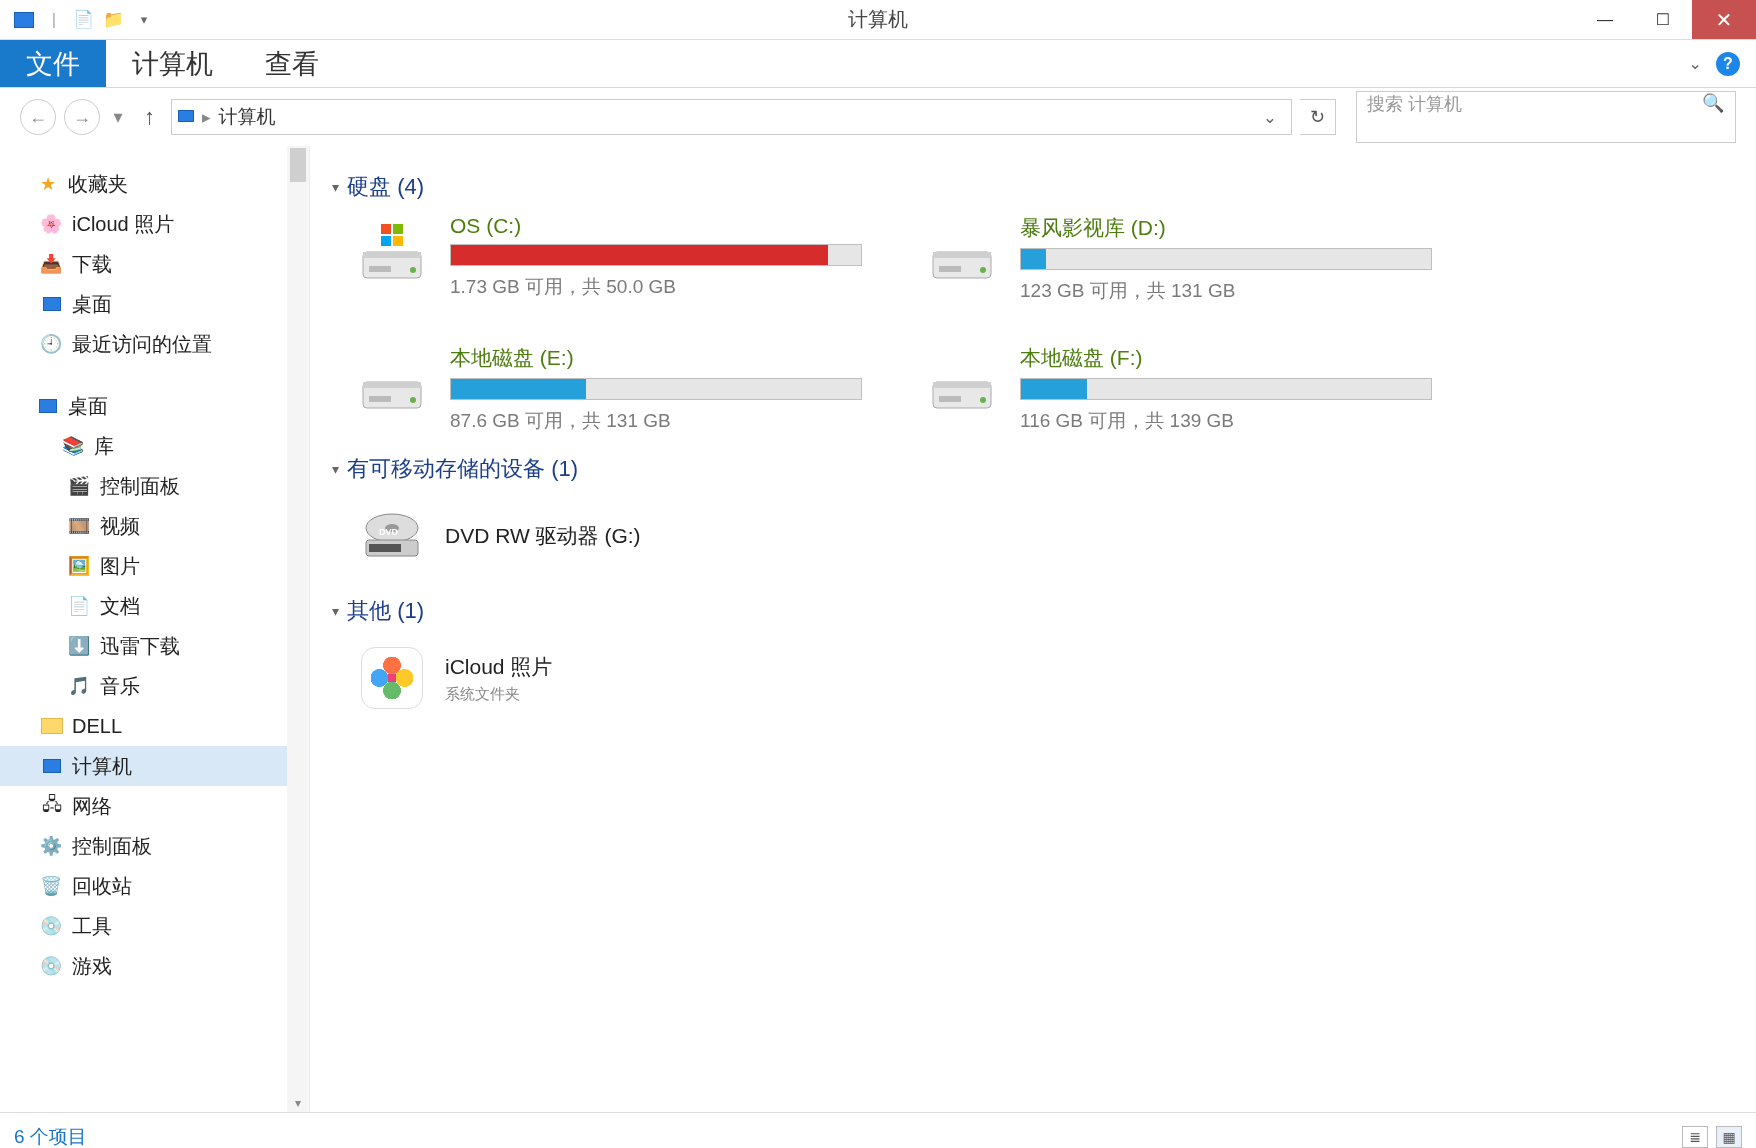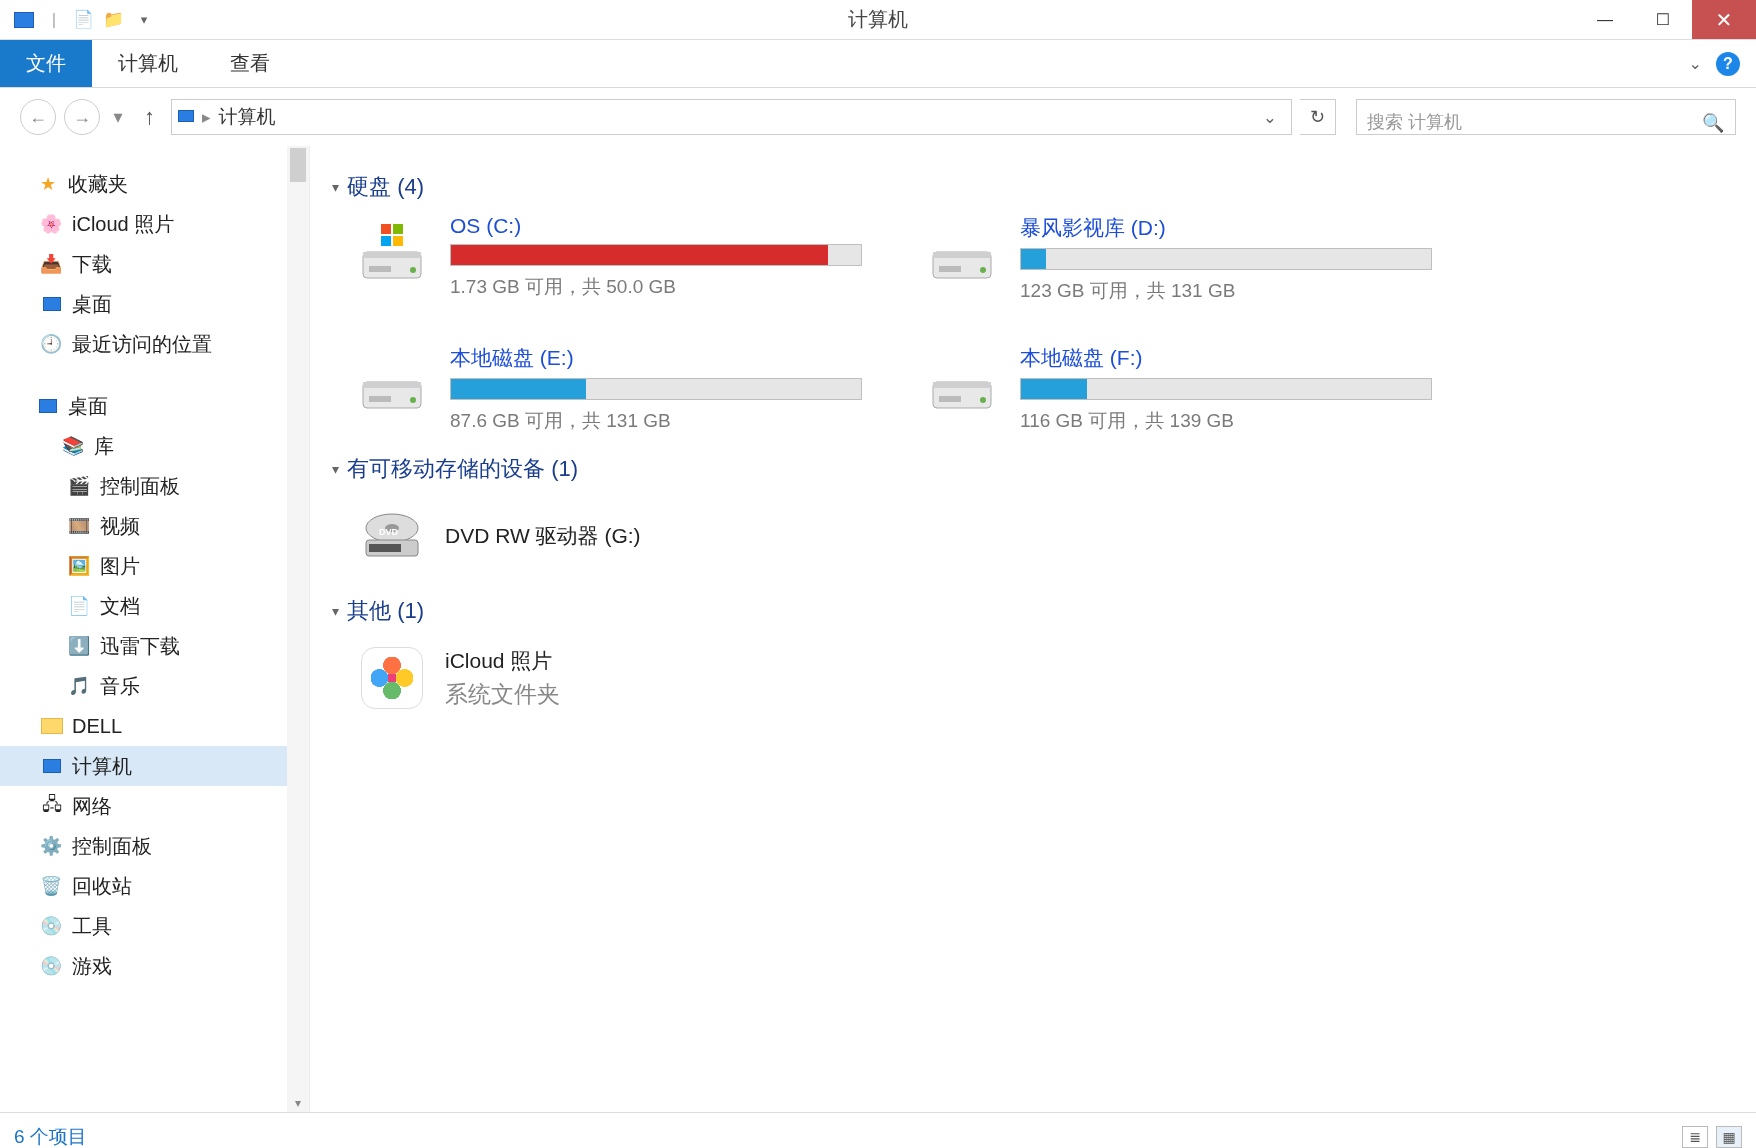--- a/index.html
+++ b/index.html
@@ -9,37 +9,37 @@
 .titlebar { height: 40px; background: #fff; border-bottom: 1px solid #ddd; display: flex; align-items: center; position: relative; }
 .titlebar .qat { display: flex; align-items: center; gap: 6px; padding-left: 12px; }
 .titlebar .qat .qat-icon { width: 24px; height: 24px; display:flex; align-items:center; justify-content:center; }
 .titlebar .title { position: absolute; left: 50%; transform: translateX(-50%); font-size: 20px; color: #444; }
 .winctrls { margin-left: auto; display: flex; height: 100%; }
 .winctrl { width: 58px; display: flex; align-items: center; justify-content: center; font-size: 16px; color: #333; }
 .winctrl.close { background: #c75050; color: #fff; width: 64px; font-size: 20px; }
 
 
 .ribbon { height: 48px; background: #fff; border-bottom: 1px solid #d9d9d9; display: flex; align-items: stretch; }
-.ribbon .tab { padding: 0 26px; display:flex; align-items:center; font-size: 20px; color: #333; }
+.ribbon .tab { padding: 0 26px; display:flex; align-items:center; font-size: 27px; color: #333; }
 .ribbon .tab.file { background: #1979ca; color: #fff; }
 .ribbon .right { margin-left: auto; display:flex; align-items:center; gap:14px; padding-right:16px; }
 .ribbon .chev { color:#666; font-size:16px; }
 .ribbon .help { width:24px; height:24px; border-radius:50%; background:#1c87e8; color:#fff; display:flex; align-items:center; justify-content:center; font-weight:bold; font-size:16px; }
 
 
 .navbar { height: 58px; display:flex; align-items:center; gap:8px; padding: 10px 20px; }
 .navbtn { width:36px; height:36px; border:1px solid #ccc; border-radius:50%; display:flex; align-items:center; justify-content:center; color:#888; font-size:18px; }
 .navbtn.small { border:none; width:20px; }
 .uparrow { font-size:22px; color:#555; padding: 0 8px; }
 .addressbar { flex:1; border:1px solid #ccc; height:36px; display:flex; align-items:center; padding:0 6px; gap:8px; }
 .addressbar .crumb { font-size:19px; color:#333; }
 .addressbar .sep { color:#888; }
 .addr-drop { margin-left:auto; color:#666; padding:0 8px; }
 .refresh { width:36px; height:36px; border:1px solid #ccc; border-left:none; display:flex; align-items:center; justify-content:center; color:#555; font-size:18px; }
-.searchbox { width:380px; border:1px solid #ccc; height:36px; display:flex; align-items:flex-end; padding:0 10px; margin-left:12px; color:#999; font-size:18px; }
+.searchbox { width:380px; border:1px solid #ccc; height:52px; display:flex; align-items:flex-start; padding:0 10px; margin-left:12px; color:#999; font-size:18px; }
 .searchbox .mag { margin-left:auto; color:#888; }
 
 
 .body { display:flex; height: calc(1148px - 40px - 48px - 58px - 36px); }
 .sidebar { width: 310px; border-right: 1px solid #eee; position:relative; padding-top:18px; overflow:hidden; }
 .scrollbar { position:absolute; right:0; top:0; width:22px; height:100%; background:#f5f5f5; }
 .scrollbar .thumb { position:absolute; left:3px; right:3px; top:2px; height:34px; background:#cfcfcf; }
 .scrollbar .arrow { position:absolute; left:0; right:0; text-align:center; color:#888; font-size:12px; }
 .scrollbar .arrow.down { bottom:2px; }
 
@@ -54,31 +54,31 @@
 
 .content { flex:1; padding: 18px 22px; overflow:auto; }
 .section-head { display:flex; align-items:center; gap:8px; margin: 8px 0 12px 0; }
 .section-head .tri { color:#666; font-size:14px; }
 .section-head .label { font-size:22px; color:#1a3e8c; }
 
 .drives { display:flex; flex-wrap:wrap; gap: 40px 60px; margin-bottom: 20px; padding-left: 20px; }
 .drive { display:flex; width: 510px; gap:18px; align-items:flex-start; }
 .drive-icon { width:80px; height:80px; display:flex; align-items:center; justify-content:center; }
 .drive-info { flex:1; }
-.drive-name { font-size:21px; color:#1d4ed8; margin-bottom:6px; }
+.drive-name { font-size:21px; color:#4d7c0f; margin-bottom:6px; }
 .capacity { width:100%; height:22px; background:#e6e6e6; border:1px solid #bfbfbf; margin-bottom:8px; position:relative; }
 .capacity .fill { height:100%; }
 .fill.red { background:#d62c2c; }
 .fill.blue { background:#26a0da; }
 .drive-stats { font-size:19px; color:#7a7a7a; }
 
 .item-simple { display:flex; gap:13px; align-items:center; padding-left: 20px; margin-bottom: 20px; }
 .item-simple .big-icon { width:80px; height:80px; display:flex; align-items:center; justify-content:center; }
 .item-simple .lines .l1 { font-size:21px; color:#222; }
-.item-simple .lines .l2 { font-size:23px; color:#888; margin-top:4px; }
+.item-simple .lines .l2 { font-size:15px; color:#888; margin-top:4px; }
 
 
 .statusbar { height:48px; border-top:1px solid #ddd; display:flex; align-items:center; padding:0 14px; font-size:19px; color:#1a74c7; }
 .statusbar .viewbtns { margin-left:auto; display:flex; gap:8px; color:#555; }
 .viewbtn { width:26px; height:22px; border:1px solid #bbb; display:flex; align-items:center; justify-content:center; font-size:14px; }
 
 
 .ico-star { color:#f5a623; }
 .ico-monitor { width:20px; height:16px; background:#2a7de1; border:1px solid #1a5fb4; display:inline-block; }
 .ico-folder { width:22px; height:16px; background:#ffd86b; border:1px solid #e0b94a; display:inline-block; }

